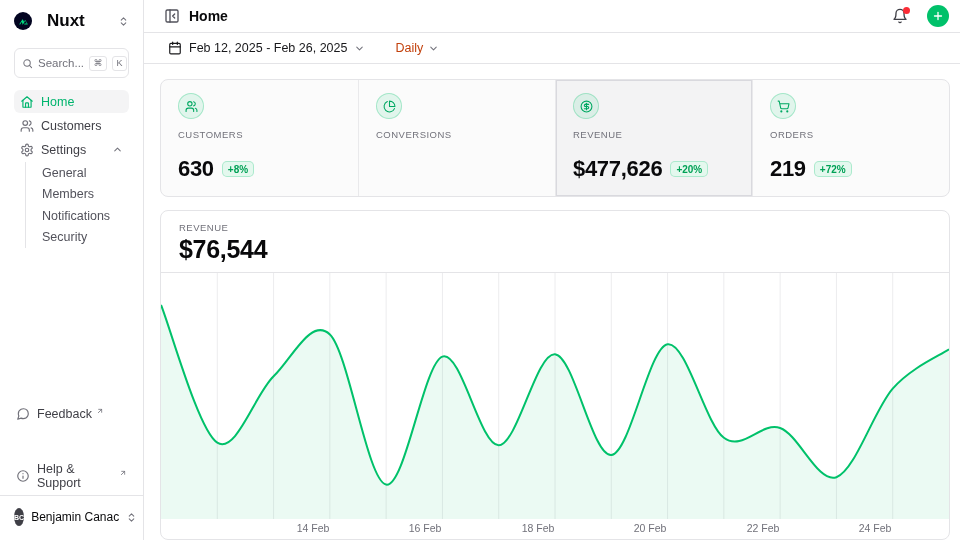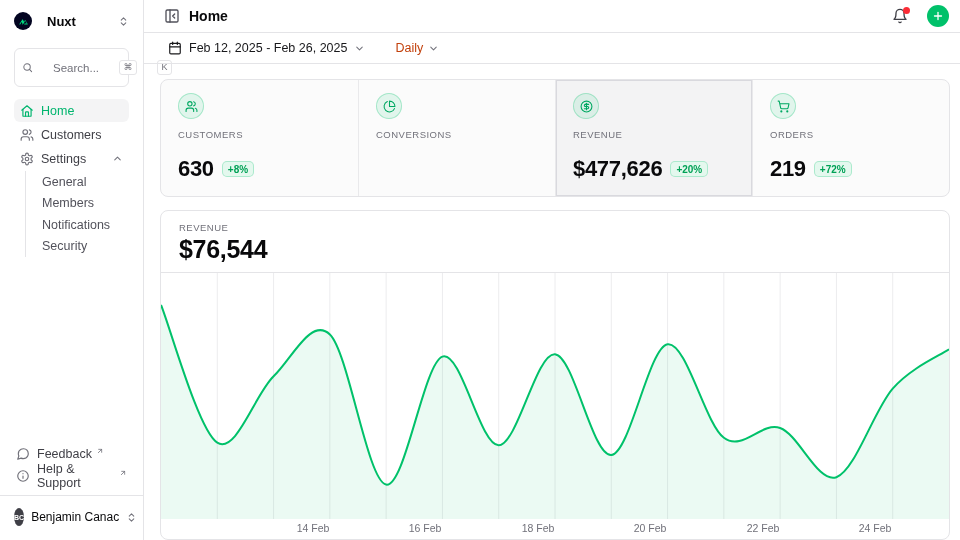--- a/index.html
+++ b/index.html
@@ -9,43 +9,43 @@
 
   
   .app { display:flex; width:960px; height:540px; }
 
   
   .sidebar { width:144px; min-width:144px; height:540px; border-right:1px solid #e4e4e7;
     display:flex; flex-direction:column; padding:11px 14px 10px 14px; background:#fff; }
   .ws-row { display:flex; align-items:center; gap:7px; height:20px; cursor:pointer; }
   .ws-logo { width:18px; height:18px; border-radius:50%; background:#020420;
     display:flex; align-items:center; justify-content:center; }
-  .ws-name { font-size:13px; font-weight:700; flex:1;padding-left:8px; }
+  .ws-name { font-size:17px; font-weight:700; flex:1;padding-left:8px; }
   .updown { color:#71717a; }
-  .search-box { margin-top:17px; height:39px; border:1px solid #e4e4e7; border-radius:6px;
-    display:flex; align-items:center; gap:20px; padding:0 4px 0 7px; color:#71717a; background:#fff; cursor:text; }
+  .search-box { margin-top:17px; height:30px; border:1px solid #e4e4e7; border-radius:6px;
+    display:flex; align-items:center; gap:5px; padding:0 4px 0 7px; color:#71717a; background:#fff; cursor:text; }
   .search-ph { font-size:11.5px; flex:1; }
   .kbd { font-size:9px; line-height:13px; padding:0 3.5px; border:1px solid #e4e4e7;
     border-radius:3px; color:#71717a; background:#fff; }
   .nav { margin-top:12px; display:flex; flex-direction:column; gap:1px; }
   .nav-item { display:flex; align-items:center; gap:7px; height:23px; padding:0 6px;
     border-radius:6px; font-size:12.5px; color:#3f3f46; cursor:pointer; }
   .nav-item .nicon { color:#71717a; display:flex; }
   .nav-item.active { background:#f4f4f5; color:#00b56e; font-weight:500; }
   .nav-item.active .nicon { color:#00b56e; }
   .nav-label { flex:1; }
   .mini-badge { font-size:9.5px; line-height:13px; padding:0 4px; border:1px solid #e4e4e7;
     border-radius:4px; color:#3f3f46; font-weight:500; }
   .subnav { margin-left:11px; border-left:1px solid #e4e4e7; padding-left:16px;
     display:flex; flex-direction:column; }
   .subnav-item { font-size:12.5px; color:#52525b; height:21.5px; display:flex;
     align-items:center; cursor:pointer; }
   .flex-spacer { flex:1; }
   .foot-item { display:flex; align-items:center; gap:7px; height:22px; font-size:12.5px;
-    color:#3f3f46; cursor:pointer; padding:0 2px; }
+    color:#3f3f46; cursor:pointer; padding:0 2px;margin-top:40px; }
   .foot-item .nicon { color:#71717a; display:flex; }
   .ext { color:#71717a; margin-left:-3px; margin-bottom:7px; }
   .side-divider { border-top:1px solid #e4e4e7; margin:8px -14px 0 -14px; }
   .user-row { display:flex; align-items:center; gap:7px; height:26px; margin-top:8px; cursor:pointer; }
   .avatar { width:18px; height:18px; border-radius:50%; background:#3f3f46; color:#fff;
     font-size:7px; font-weight:700; display:flex; align-items:center; justify-content:center; }
   .user-name { font-size:12px; font-weight:500; flex:1; white-space:nowrap; }
 
   
   .main { flex:1; display:flex; flex-direction:column; }

